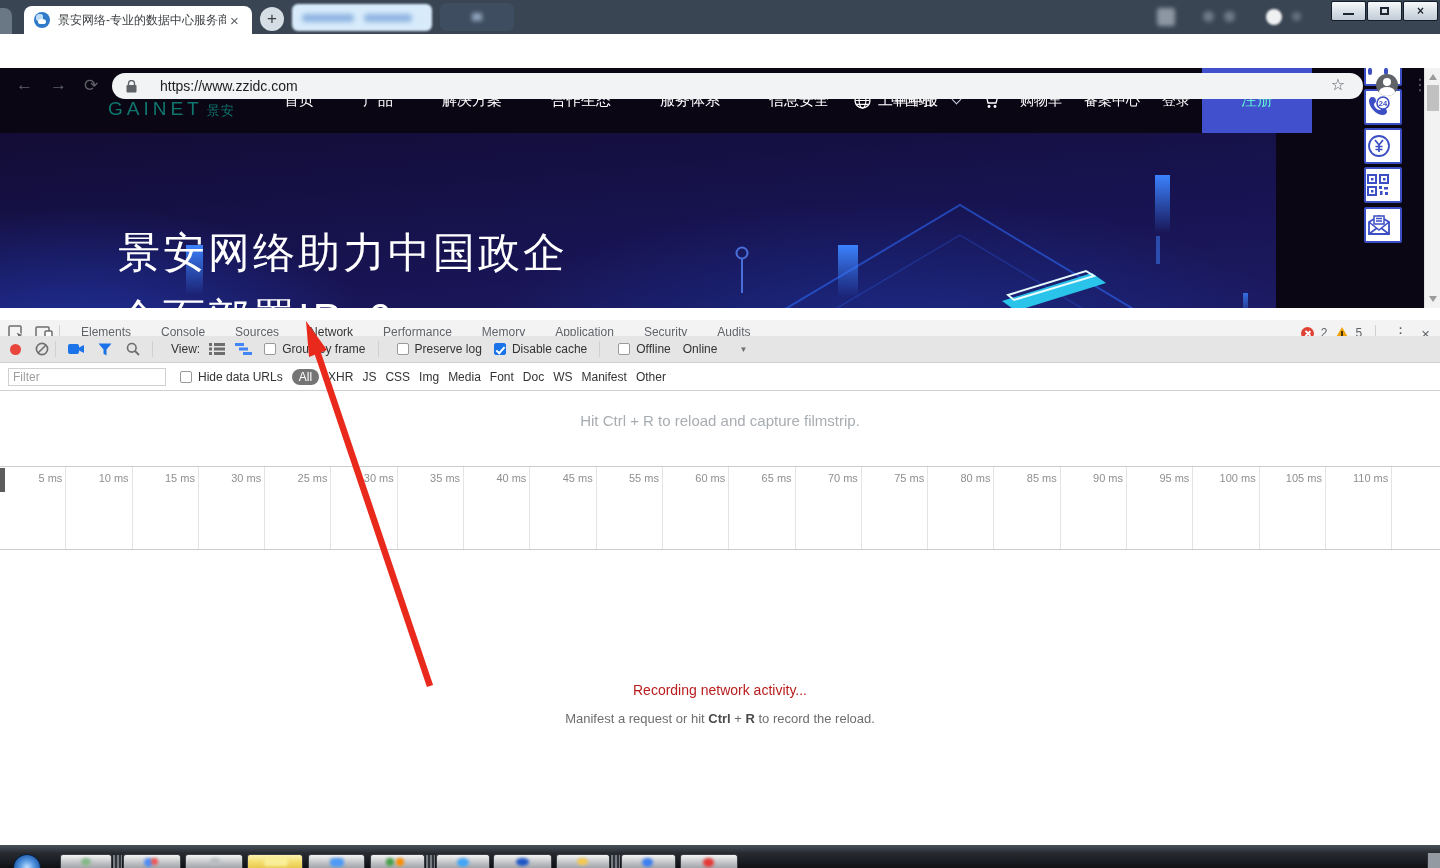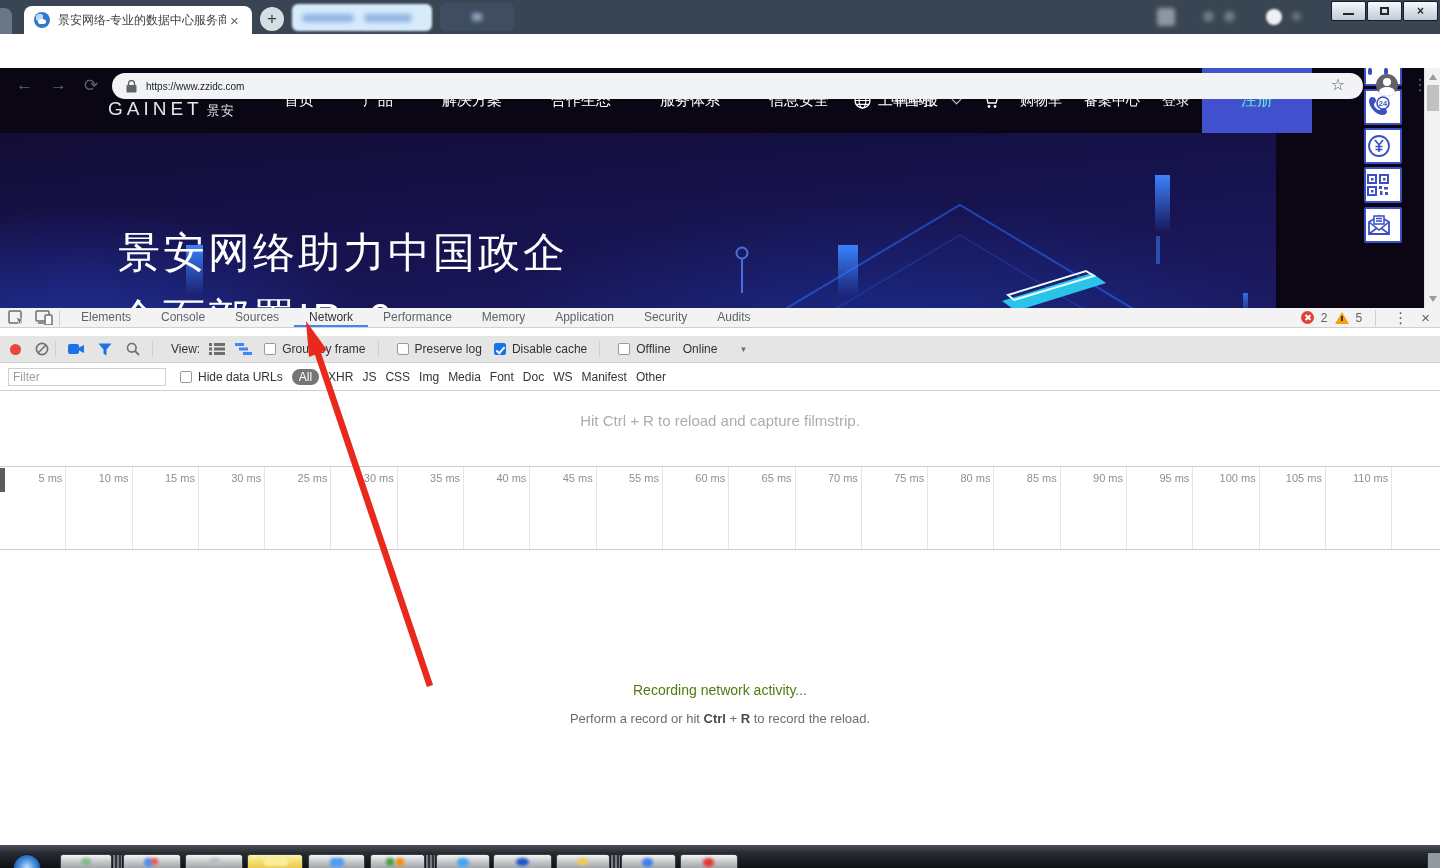--- a/index.html
+++ b/index.html
@@ -24,33 +24,33 @@
   .winbtns { position:absolute; right:2px; top:1px; display:flex; gap:1px; }
   .winbtn { width:35px; height:20px; background:linear-gradient(180deg,#f8fafc 0%,#dde4ea 45%,#c2ccd6 100%); border:1px solid #141e2a; border-radius:2px; position:relative; display:flex; align-items:center; justify-content:center; color:#1d2631; font-size:12px; font-weight:bold; }
   .glyph-min { width:11px; height:2px; background:#1d2631; margin-top:6px; }
   .glyph-max { width:9px; height:8px; border:2px solid #1d2631; }
 
   
   .addressbar { position:absolute; left:0; top:34px; width:1440px; height:34px; background:#fff; z-index:4; }
   .nav-ic { position:absolute; top:41px; font-size:17px; color:#5f6368; }
   .omnibox { position:absolute; left:112px; top:39px; width:1251px; height:26px; border-radius:13px; background:#f1f3f4; display:flex; align-items:center; }
   .lock-ic { margin-left:14px; flex:none; }
-  .url-text { font-size:10px; color:#202124; margin-left:9px; }
+  .url-text { font-size:14px; color:#202124; margin-left:23px; }
   .star-ic { position:absolute; right:95px; top:41px; font-size:16px; color:#5f6368; }
   .avatar { position:absolute; right:42px; top:40px; width:22px; height:22px; border-radius:50%; background:#5f6368; overflow:hidden; }
   .avatar::before{content:"";position:absolute;left:7px;top:4px;width:8px;height:8px;border-radius:50%;background:#fff;}
   .avatar::after{content:"";position:absolute;left:3px;top:13px;width:16px;height:10px;border-radius:50% 50% 0 0;background:#fff;}
   .kebab { position:absolute; right:12px; top:41px; font-size:16px; color:#5f6368; letter-spacing:0; }
 
   
   .site { position:absolute; left:0; top:68px; width:1440px; height:240px; overflow:hidden; background:#0a0614; }
   .sitenav { position:absolute; left:0; top:0; width:1440px; height:65px; background:#0a0614; display:flex; align-items:center; }
   .logo { position:absolute; left:108px; top:12px; width:150px; }
   .logo svg { display:block; }
-  .logo-row { display:flex; align-items:baseline; color:#e5e5e5; margin-top:-2px; }
+  .logo-row { display:flex; align-items:baseline; color:#0f766e; margin-top:-2px; }
   .logo-gainet { font-size:19px; letter-spacing:4px; font-weight:400; }
   .logo-cn { font-size:13px; margin-left:4px; letter-spacing:1px; }
   .sitemenu { position:absolute; left:284px; top:0; height:65px; display:flex; align-items:center; gap:49px; }
   .sitemenu span { color:#fff; font-size:15px; white-space:nowrap; }
   .siteutils { position:absolute; right:250px; top:0; height:65px; display:flex; align-items:center; gap:22px; color:#fff; font-size:14px; }
   .util-item { display:flex; align-items:center; gap:20px; white-space:nowrap; }
   .chev { width:7px; height:7px; border-right:1.5px solid #cfd3e8; border-bottom:1.5px solid #cfd3e8; transform:rotate(45deg); margin-top:-3px; }
   .register-btn { position:absolute; left:1202px; top:0; width:110px; height:65px; background:#4150cc; color:#5eead4; font-size:16px; display:flex; align-items:center; justify-content:center; }
   .hero { position:absolute; left:0; top:65px; width:1276px; height:175px; overflow:hidden;
     background:linear-gradient(175deg,#130d36 0%,#171350 55%,#1c1a62 100%); }
@@ -68,21 +68,21 @@
 
   
   .pg-scroll { position:absolute; left:1424px; top:68px; width:16px; height:240px; background:#f2f2f2; border-left:1px solid #e2e2e2; z-index:2; }
   .pg-up, .pg-down { position:absolute; left:4px; width:0; height:0; border-left:4px solid transparent; border-right:4px solid transparent; }
   .pg-up { top:6px; border-bottom:6px solid #9b9b9b; }
   .pg-down { bottom:6px; border-top:6px solid #9b9b9b; }
   .pg-thumb { position:absolute; left:2px; top:17px; width:12px; height:26px; background:#c1c1c1; }
 
   
   .devtools { position:absolute; left:0; top:308px; width:1440px; height:537px; background:#fff; }
-  .dt-tabbar { position:absolute; left:0; top:0; width:100%; height:20px; background:#f3f3f3; border-bottom:1px solid #d0d0d0; display:flex; align-items:stretch; font-size:12px; color:#5f6368; }
+  .dt-tabbar { position:absolute; left:0; top:12px; width:100%; height:27px; background:#f3f3f3; border-bottom:1px solid #d0d0d0; display:flex; align-items:stretch; font-size:12px; color:#5f6368; }
   .dt-leftics { display:flex; align-items:center; padding-left:8px; gap:10px; }
   .dt-sep { width:1px; height:16px; background:#d0d0d0; align-self:center; margin:0 6px; }
   .dt-tabs { display:flex; }
   .dt-tab { padding:0 15px; display:flex; align-items:center; border-bottom:2px solid transparent; }
   .dt-tab.active { color:#333; border-bottom:2px solid #4285f4; }
   .dt-right { margin-left:auto; display:flex; align-items:center; padding-right:10px; gap:7px; }
   .err-ic { width:13px; height:13px; border-radius:50%; background:#df4234; position:relative; }
   .err-ic::before, .err-ic::after { content:""; position:absolute; left:6px; top:3px; width:1.6px; height:7px; background:#fff; }
   .err-ic::before { transform:rotate(45deg);} .err-ic::after { transform:rotate(-45deg);}
   .warn-ic { width:0; height:0; border-left:7px solid transparent; border-right:7px solid transparent; border-bottom:12px solid #f0a30a; position:relative; }
@@ -109,21 +109,21 @@
   .ftype.active { background:#757575; color:#fff; border-radius:8px; padding:1px 7px; }
 
   .dt-filmstrip { position:absolute; left:0; top:75px; width:100%; height:74px; display:flex; align-items:center; justify-content:center; }
   .film-hint { color:#a8adb2; font-size:15px; }
 
   .dt-overview { position:absolute; left:0; top:158px; width:100%; height:84px; border-top:1px solid #ccc; border-bottom:1px solid #ccc; display:flex; overflow:hidden; }
   .tick { flex:none; width:66.3px; height:100%; border-right:1px solid #e4e4e4; font-size:11px; color:#8f8f8f; text-align:right; padding:5px 3px 0 0; }
   .ov-handle { position:absolute; left:0; top:2px; width:5px; height:24px; background:#5c5c5c; }
 
   .dt-message { position:absolute; left:0; top:243px; width:100%; text-align:center; }
-  .msg1 { margin-top:131px; font-size:14px; color:#4d7c0f; }
+  .msg1 { margin-top:131px; font-size:14px; color:#b91c1c; }
   .msg2 { margin-top:13px; font-size:13px; color:#6e6e6e; }
   .msg2 b { color:#4a4a4a; }
 
   
   .taskbar { position:absolute; left:0; top:845px; width:1440px; height:23px;
     background:linear-gradient(180deg,#4a505a 0%,#272b31 35%,#0f1114 100%); z-index:6; }
   .tb-btn { position:absolute; bottom:0; height:14px; border-radius:3px 3px 0 0;
     background:linear-gradient(180deg,#f4f4f4 0%,#c4c6c9 55%,#a2a5a9 100%); border:1px solid #3a3d42; border-bottom:none; overflow:hidden; }
   .tb-btn i { position:absolute; top:3px; border-radius:50%; filter:blur(1.5px); display:block; }
   .tb-stack { position:absolute; bottom:0; height:13px; width:9px; background:repeating-linear-gradient(90deg,#777c83 0 2px,#30343a 2px 4px); }
@@ -472,21 +472,21 @@
         <div class="tick">95 ms</div>
         <div class="tick">100 ms</div>
         <div class="tick">105 ms</div>
         <div class="tick">110 ms</div>
       </div>
     <div class="ov-handle" style="top:160px;"></div>
 
     <div class="dt-message">
       <div class="msg1">Recording network activity...</div>
       <div class="msg2">
-        <span>Perform a record or hit </span><b>Ctrl</b><span> + </span><b>R</b><span> to record the reload.</span>
+        <span>Manifest a request or hit </span><b>Ctrl</b><span> + </span><b>R</b><span> to record the reload.</span>
       </div>
     </div>
   </div>
 
   <div class="taskbar">
     <div class="start-orb"></div>
     <div class="tb-btn" style="left:60px;width:52px;">
         <i style="left:20px;width:10px;height:8px;background:#86b98a;"></i>
       </div>
     <div class="tb-stack" style="left:113px;"></div>

